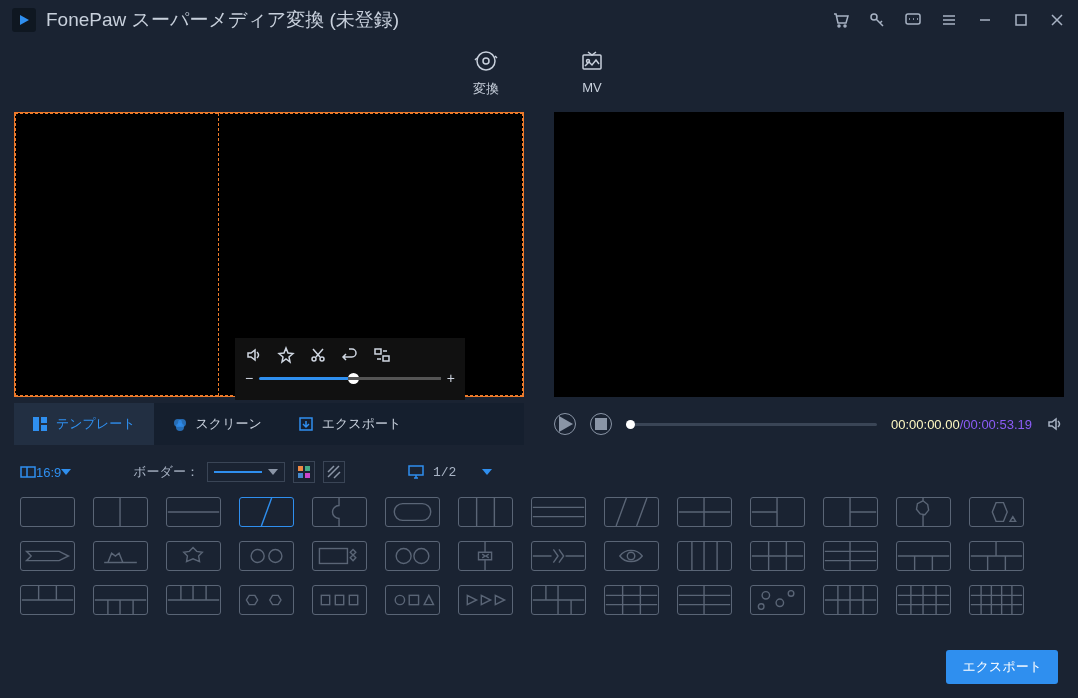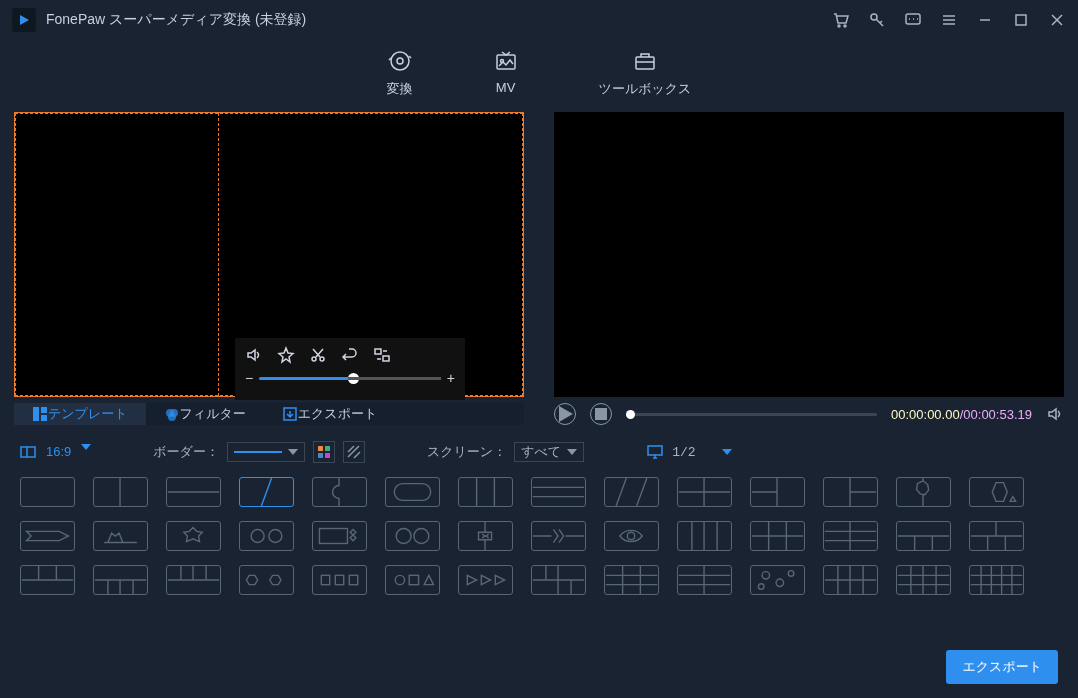--- a/index.html
+++ b/index.html
@@ -1,21 +1,21 @@
 <!DOCTYPE html>
 <html><head>
 <meta charset="utf-8">
 <style>
 * { margin: 0; padding: 0; box-sizing: border-box; }
 body { width: 1078px; height: 698px; background: #1a2332; color: #a8b3c4; font-family: "メイリオ", Meiryo, sans-serif; font-size: 13px; overflow: hidden; }
 
 .titlebar { height: 40px; display: flex; align-items: center; padding: 0 12px; background: #1a2332; }
 .logo { width: 24px; height: 24px; background: #0f1721; border-radius: 3px; display: flex; align-items: center; justify-content: center; margin-right: 10px; }
 .logo svg { width: 14px; height: 14px; }
-.titlebar-title { color: #c8d0dc; font-size: 14px; }
+.titlebar-title { color: #c8d0dc; font-size: 19px; }
 .titlebar-right { margin-left: auto; display: flex; gap: 18px; align-items: center; }
 .titlebar-icon { width: 18px; height: 18px; display: flex; align-items: center; justify-content: center; cursor: pointer; color: #a8b3c4; }
 
 .maintabs { display: flex; justify-content: center; gap: 80px; padding: 8px 8px 14px; }
 .maintab { display: flex; flex-direction: column; align-items: center; gap: 6px; cursor: pointer; color: #c8d0dc; }
 .maintab.active { color: #2f8fef; }
 .maintab-icon { width: 26px; height: 26px; display: flex; align-items: center; justify-content: center; }
 .maintab-label { font-size: 13px; }
 
 .previews { display: flex; padding: 0 14px; gap: 30px; }
@@ -36,30 +36,30 @@
 .slider-track { flex: 1; height: 3px; background: #2f8fef; position: relative; border-radius: 2px; }
 .slider-track::after { content: ""; position: absolute; left: 49%; right: 0; top: 0; height: 3px; background: #555; }
 .slider-thumb { position: absolute; left: 49%; top: -4px; width: 11px; height: 11px; border-radius: 50%; background: #fff; }
 
 .controls { display: flex; align-items: center; padding: 6px 14px; gap: 14px; }
 .controls-right { margin-left: auto; display: flex; align-items: center; gap: 14px; width: 510px; }
 .playbtn, .stopbtn { width: 22px; height: 22px; border: 1.5px solid #8a95a6; border-radius: 50%; display: flex; align-items: center; justify-content: center; cursor: pointer; }
 .progress { flex: 1; height: 3px; background: #3a4556; position: relative; border-radius: 2px; }
 .progress-dot { position: absolute; left: 0; top: -3px; width: 9px; height: 9px; border-radius: 50%; background: #fff; }
 .time-cur { color: #fef9c3; }
-.time-tot { color: #f0abfc; margin-top: 42px; }
+.time-tot { color: #8b5cf6; margin-top: 42px; }
 
 .subtabs { display: flex; background: #151f2e; }
-.subtab { padding: 2px 18px; display: flex; align-items: center; cursor: pointer; color: #c8d0dc; }
+.subtab { padding: 12px 18px; display: flex; align-items: center; gap: 8px; cursor: pointer; color: #c8d0dc; }
 .subtab.active { background: #222f42; color: #2f8fef; }
 .subtab-icon { width: 16px; height: 16px; display: flex; }
 
 .optrow { display: flex; align-items: center; padding: 10px 20px; gap: 22px; }
 .optitem { display: flex; align-items: center; gap: 8px; }
-.ratio { color: #2f8fef; display: flex; gap: 10px; cursor: pointer; }
+.ratio { color: #2f8fef; display: flex; align-items: center; cursor: pointer; }
 .triangle-dn { width: 0; height: 0; border-left: 5px solid transparent; border-right: 5px solid transparent; border-top: 6px solid #2f8fef; }
 .triangle-dn.grey { border-top-color: #8a95a6; }
 .border-sel { width: 78px; height: 20px; border: 1px solid #3a4556; display: flex; align-items: center; padding: 0 6px; cursor: pointer; gap: 6px; }
 .border-line { flex: 1; height: 2px; background: #2f8fef; }
 .small-btn { width: 22px; height: 22px; border: 1px solid #3a4556; display: flex; align-items: center; justify-content: center; cursor: pointer; }
 .screen-sel { width: 70px; height: 20px; border: 1px solid #3a4556; display: flex; align-items: center; justify-content: center; gap: 6px; cursor: pointer; }
 
 .template-grid { padding: 4px 20px; display: flex; flex-wrap: wrap; gap: 14px 18px; }
 .tmpl { width: 55px; height: 30px; border: 1.5px solid #5a6576; border-radius: 3px; cursor: pointer; position: relative; display: flex; align-items: center; justify-content: center; }
 .tmpl.selected { border-color: #2f8fef; }
@@ -141,29 +141,20 @@
   <div class="maintab">
     <div class="maintab-icon">
         <svg viewBox="0 0 26 26" stroke="currentColor" fill="none" stroke-width="1.5">
           <rect x="4" y="7" width="18" height="14" rx="1"></rect>
           <path d="M9 4l4 3 4-3"></path>
           <circle cx="9" cy="13" r="1.5"></circle>
           <path d="M6 18l4-4 3 3 4-5 3 4"></path>
         </svg>
       </div>
     <div class="maintab-label">MV</div>
-  </div>
-  <div class="maintab">
-    <div class="maintab-icon">
-        <svg viewBox="0 0 26 26" stroke="currentColor" fill="none" stroke-width="1.5">
-          <rect x="4" y="9" width="18" height="12" rx="1"></rect>
-          <path d="M9 9V6h8v3M4 14h18"></path>
-        </svg>
-      </div>
-    <div class="maintab-label">ツールボックス</div>
   </div>
 </div>
 
 <div class="previews">
   <div class="preview preview-left">
     <div class="preview-img">
       <div class="half-left ice"></div>
       <div class="half-right lemon"></div>
       <div class="dashed-divider"></div>
       <div class="dashed-box"></div>
@@ -232,21 +223,21 @@
       <span>テンプレート</span>
     </div>
     <div class="subtab">
       <span class="subtab-icon">
           <svg viewBox="0 0 16 16" fill="#2f8fef">
             <circle cx="6" cy="7" r="4" opacity=".7"></circle>
             <circle cx="10" cy="7" r="4" opacity=".7"></circle>
             <circle cx="8" cy="11" r="4" opacity=".7"></circle>
           </svg>
         </span>
-      <span>フィルター</span>
+      <span>スクリーン</span>
     </div>
     <div class="subtab">
       <span class="subtab-icon">
           <svg viewBox="0 0 16 16" stroke="#2f8fef" fill="none" stroke-width="1.5">
             <rect x="2" y="2" width="12" height="12"></rect>
             <path d="M8 5v6m-3-3l3 3 3-3"></path>
           </svg>
         </span>
       <span>エクスポート</span>
     </div>
@@ -299,27 +290,20 @@
           <rect x="8" y="8" width="5" height="5" fill="#c4c"></rect>
         </svg>
       </div>
     <div class="small-btn">
         <svg width="14" height="14" stroke="#8a95a6" stroke-width="1.5">
           <path d="M1 12L12 1M1 7L7 1M7 13L13 7"></path>
         </svg>
       </div>
   </div>
   <div class="optitem" style="margin-left:40px;">
-    <span>スクリーン：</span>
-    <div class="screen-sel">
-        <span>すべて</span>
-        <div class="triangle-dn grey"></div>
-      </div>
-  </div>
-  <div class="optitem" style="margin-left:40px;">
     <svg width="18" height="18" viewBox="0 0 18 18" stroke="#2f8fef" fill="none" stroke-width="1.5">
         <rect x="2" y="3" width="14" height="9"></rect>
         <path d="M7 15h4M9 12v3"></path>
       </svg>
     <span style="margin-left:0;font-family:Liberation Mono, monospace;">1/2</span>
     <div class="triangle-dn" style="margin-left:18px;"></div>
   </div>
 </div>
 
 <div class="template-grid">

